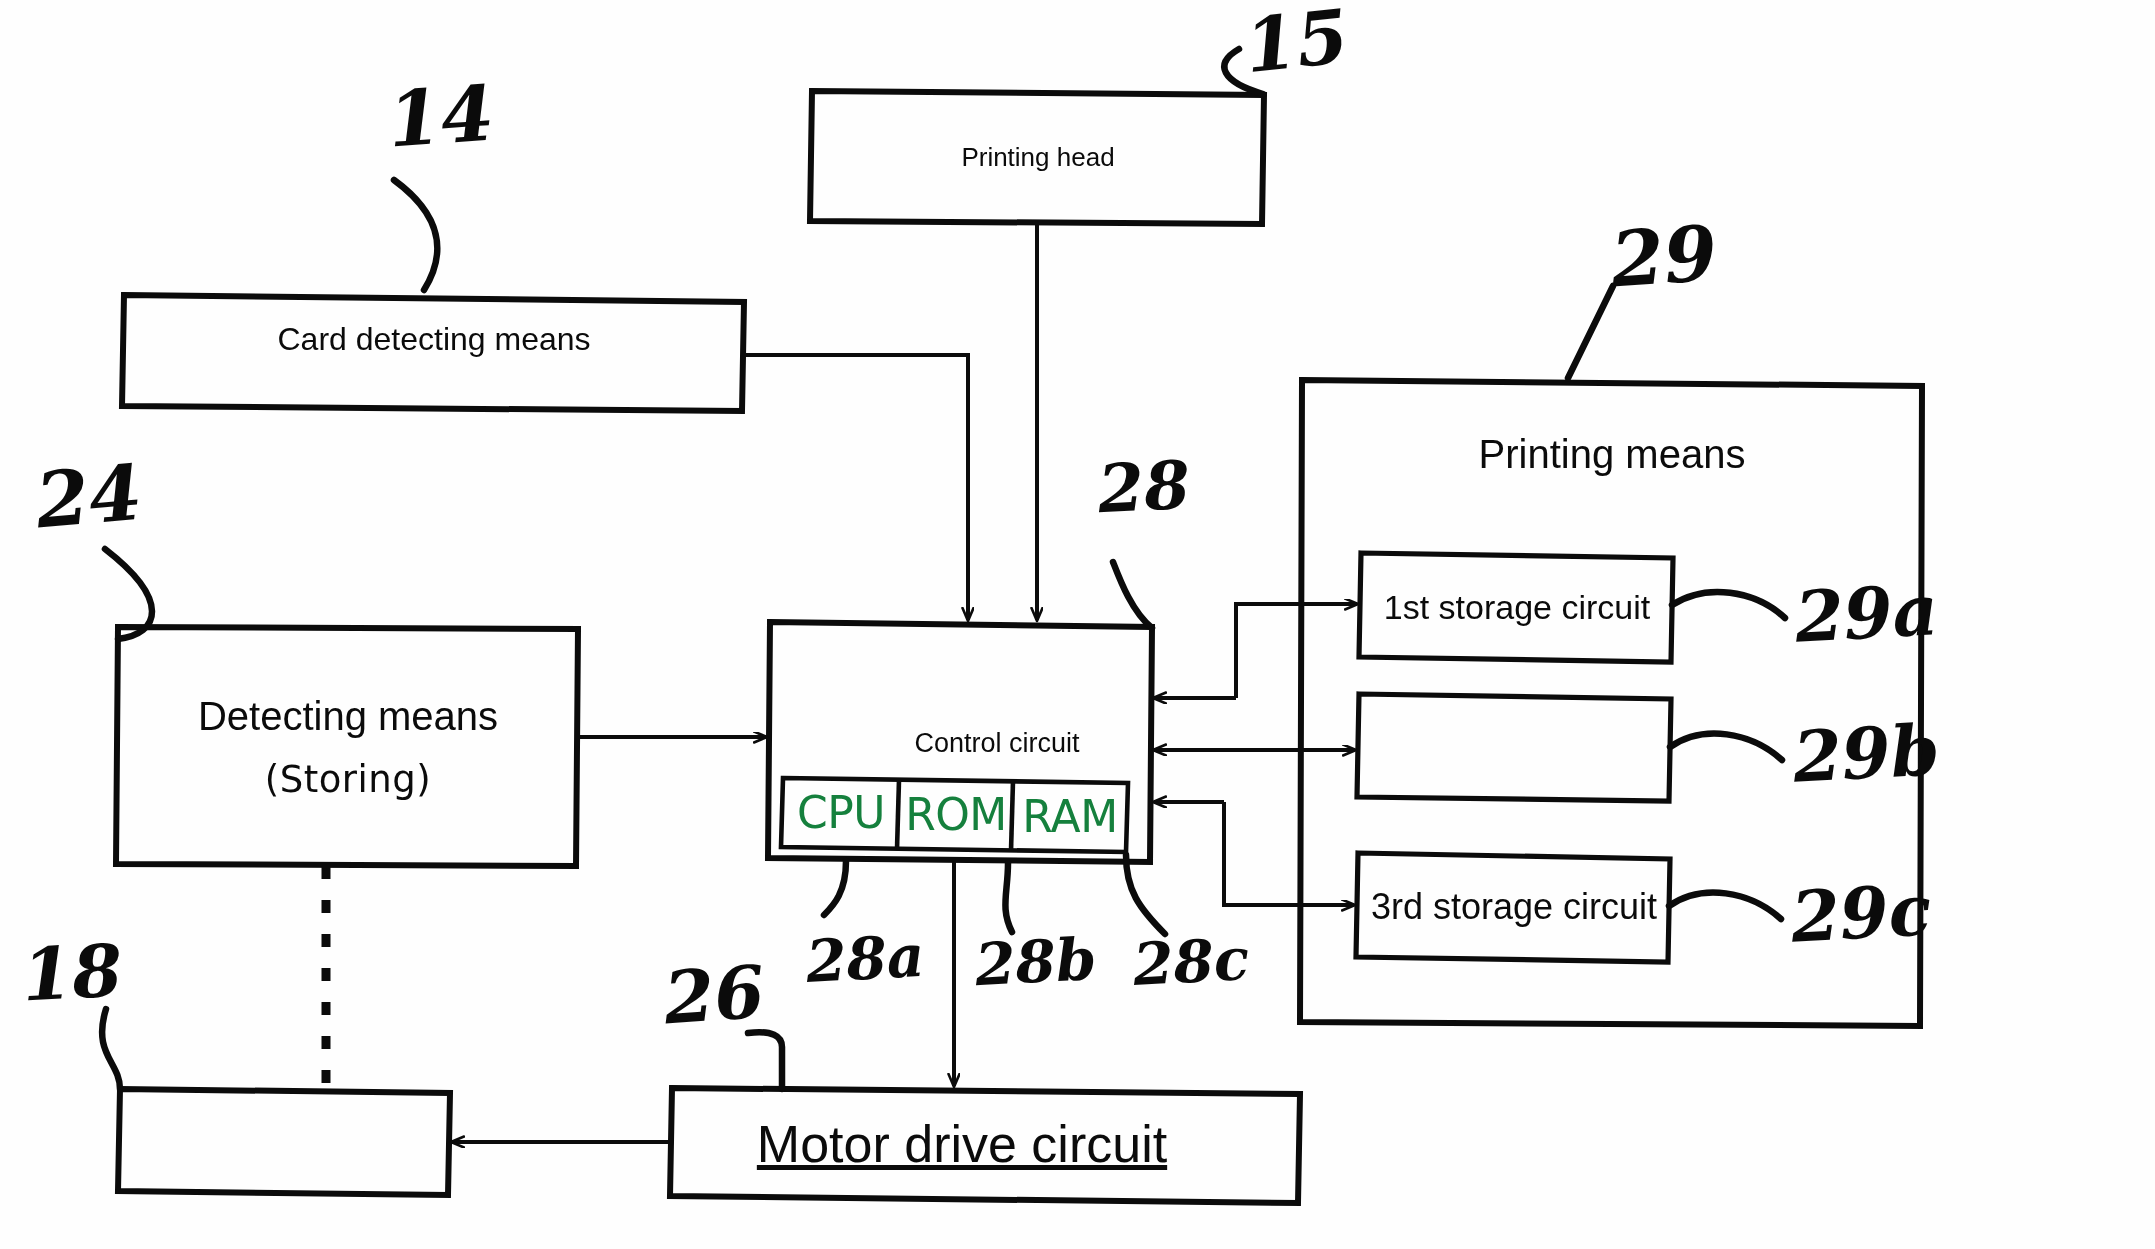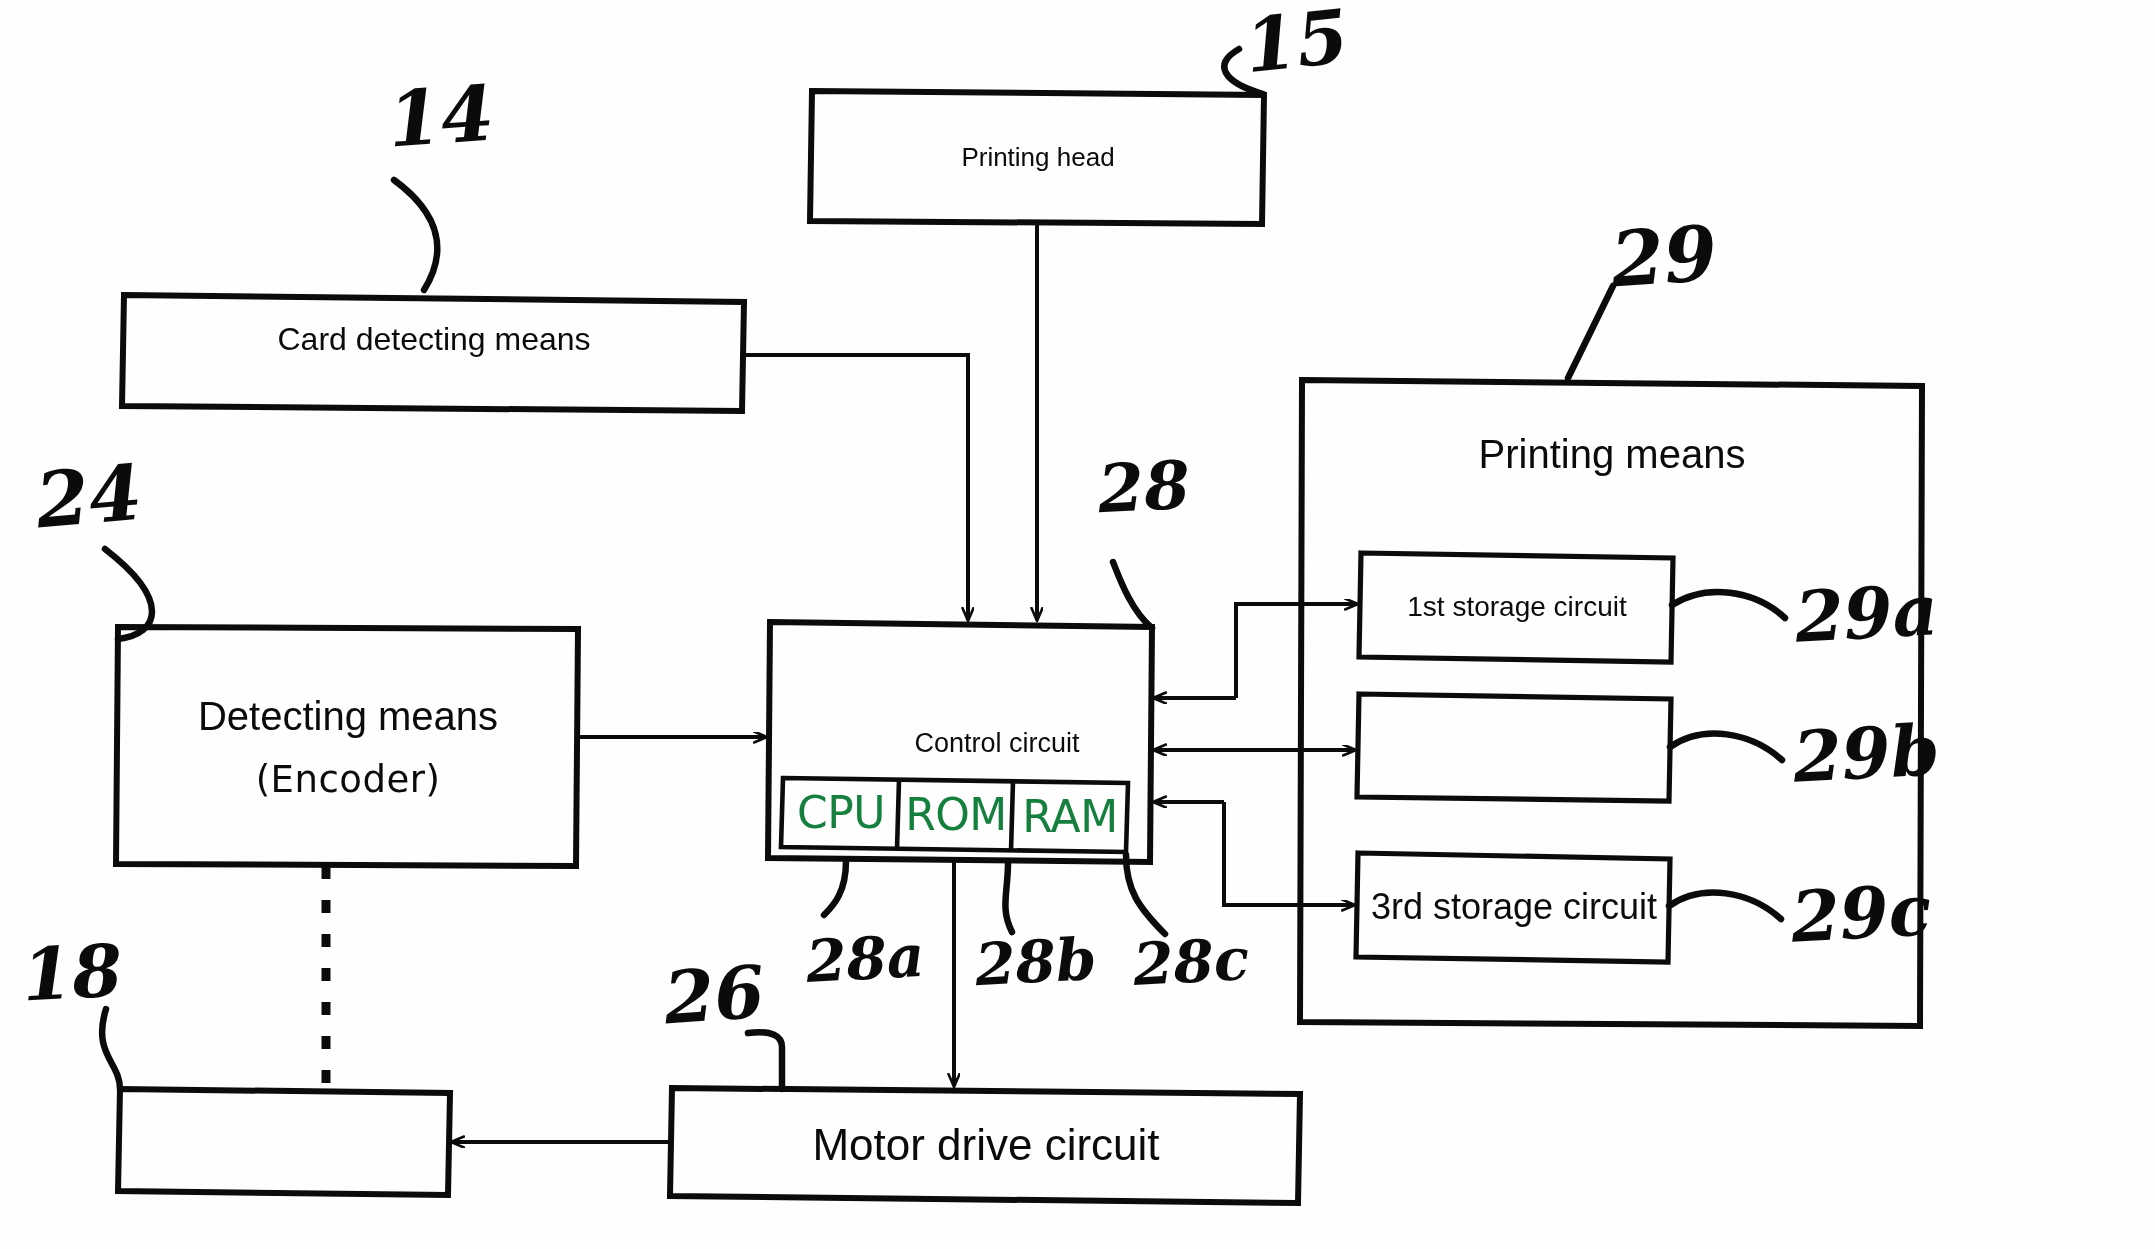--- a/index.html
+++ b/index.html
@@ -148,44 +148,44 @@
   <div class="blk-label" style="left:812px; top:91px; width:452px; height:132px; font-size:26px;">
     <span class="l1">Printing head</span>
   </div>
 
   <div class="blk-label" style="left:124px; top:284px; width:620px; height:112px; font-size:32px;">
     <span class="l1">Card detecting means</span>
   </div>
 
   <div class="blk-label" style="left:118px; top:628px; width:460px; height:238px; font-size:40px;">
     <span class="l1">Detecting means</span>
-    <span class="l2" style="margin-top:18px; font-size:37px;">(Encoder)</span>
+    <span class="l2" style="margin-top:18px; font-size:37px;">(Storing)</span>
   </div>
 
   <div class="blk-label" style="left:806px; top:640px; width:382px; height:120px; font-size:27px;justify-content:flex-end;">
     <span class="l1">Control circuit</span>
   </div>
 
   <div class="mem-label" style="left:786px; top:787px; width:110px; font-size:44px;"><span>CPU</span></div>
   <div class="mem-label" style="left:900px; top:789px; width:112px; font-size:44px;text-align:center;"><span>ROM</span></div>
   <div class="mem-label" style="left:1014px; top:791px; width:112px; font-size:44px;"><span>RAM</span></div>
 
   <div class="blk-label" style="left:1302px; top:400px; width:620px; height:110px; font-size:40px;">
     <span class="l1">Printing means</span>
   </div>
 
-  <div class="blk-label" style="left:1361px; top:554px; width:312px; height:106px; font-size:28px;">
+  <div class="blk-label" style="left:1361px; top:554px; width:312px; height:106px; font-size:34px;">
     <span class="l1">1st storage circuit</span>
   </div>
   <div class="blk-label" style="left:1358px; top:855px; width:312px; height:104px; font-size:36px;">
     <span class="l1">3rd storage circuit</span>
   </div>
 
 
-  <div class="blk-label" style="left:672px; top:1090px; width:628px; height:110px; font-size:44px;">
+  <div class="blk-label" style="left:648px; top:1090px; width:628px; height:110px; font-size:52px;text-decoration:underline;">
     <span class="l1">Motor drive circuit</span>
   </div>
 
   <div class="numeral" style="left:1245px; top:-2px; font-size:74px; transform:rotate(-6deg);"><span>15</span></div>
 
   <div class="numeral" style="left:388px; top:72px; font-size:76px; transform:rotate(-4deg);"><span>14</span></div>
 
   <div class="numeral" style="left:36px; top:452px; font-size:76px; transform:rotate(-5deg);"><span>24</span></div>
 
   <div class="numeral" style="left:1098px; top:448px; font-size:66px; transform:rotate(-3deg);"><span>28</span></div>

